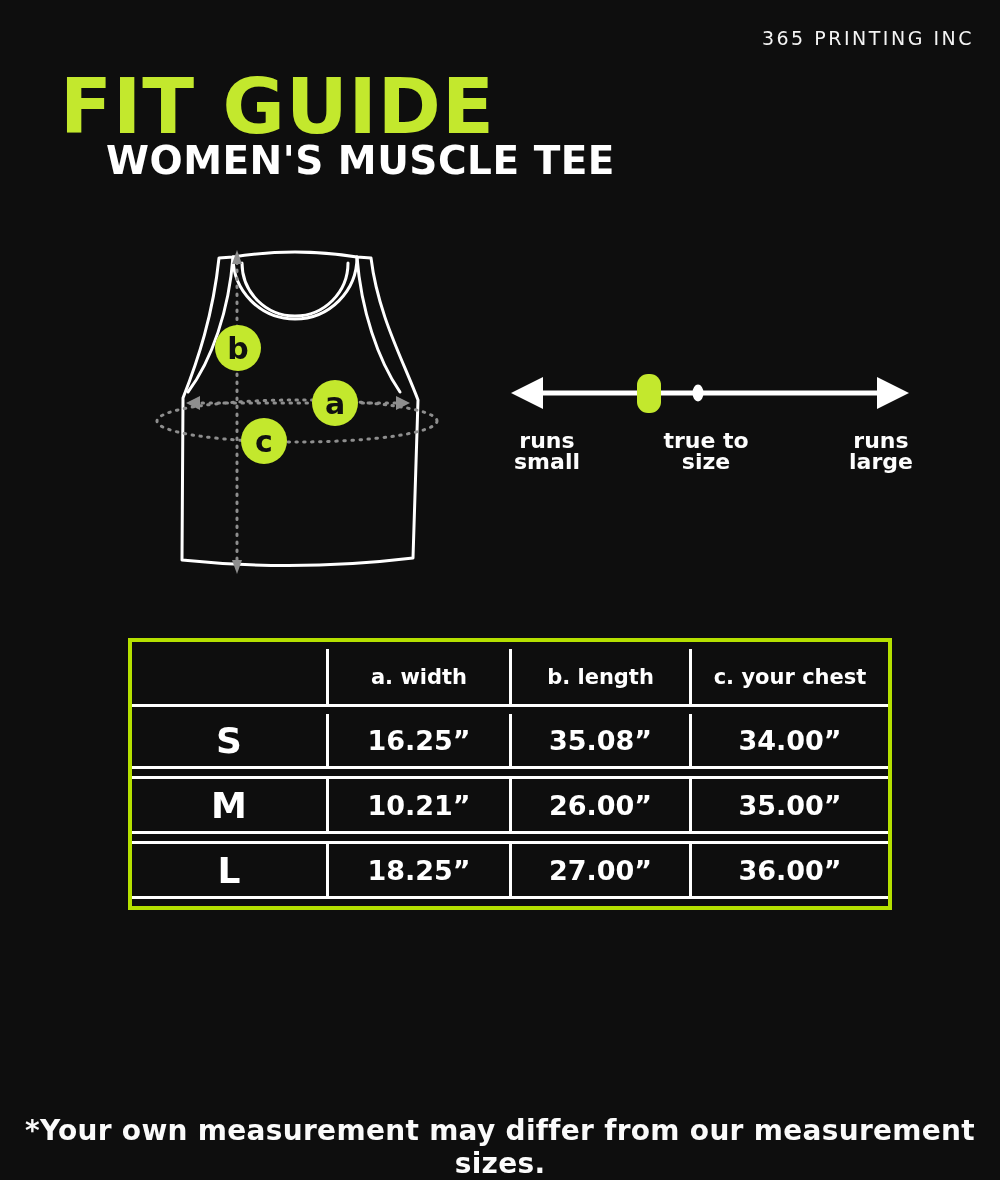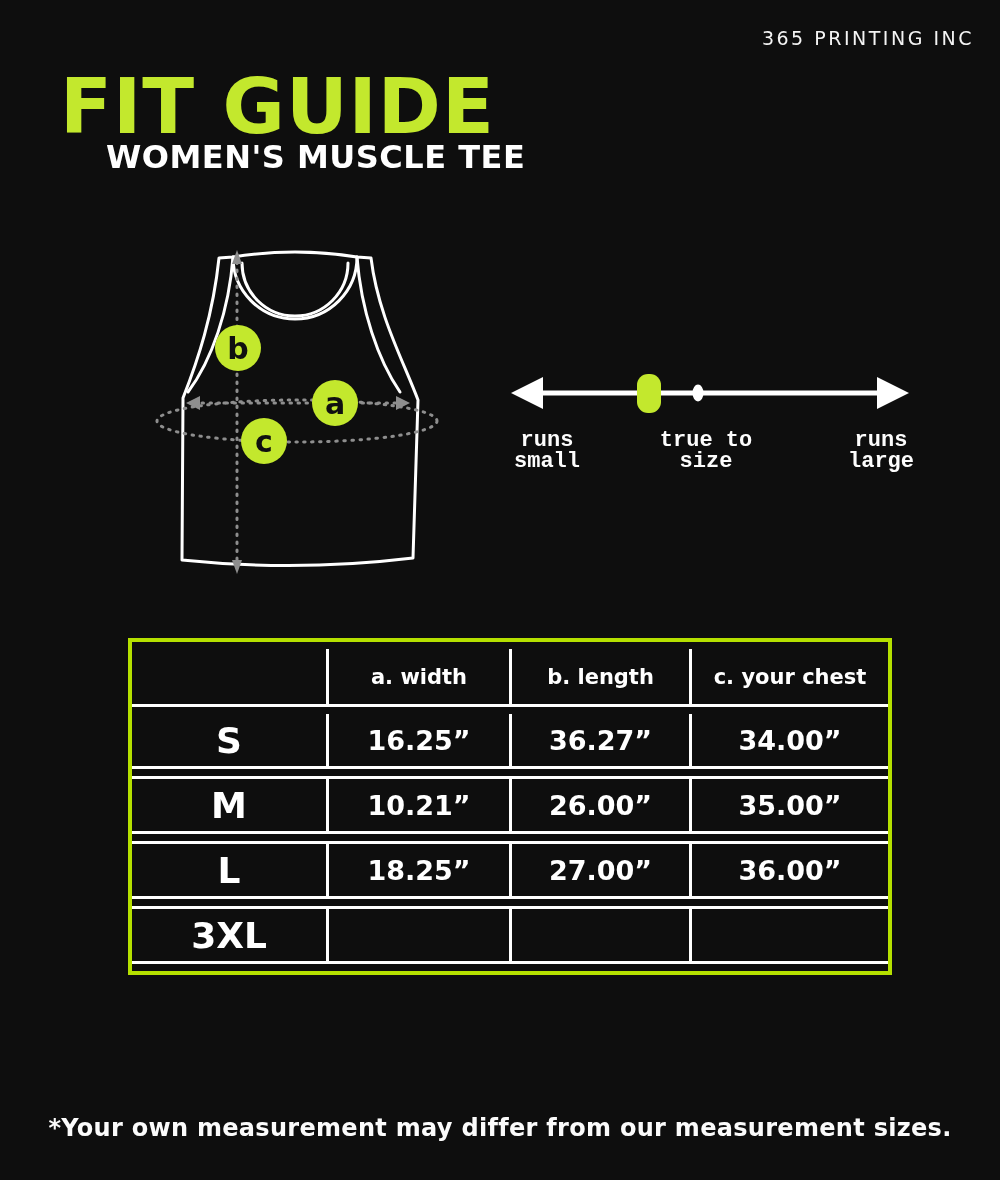--- a/index.html
+++ b/index.html
@@ -16,30 +16,29 @@
     font-size:19px;font-weight:normal;letter-spacing:2.5px;
     color:#f4f4f4;
   }
   .title{
     position:absolute;top:62px;left:60px;
     font-size:76px;font-weight:bold;letter-spacing:1px;
     color:#c3e82d;
   }
   .subtitle{
     position:absolute;top:138px;left:106px;
-    font-size:32px;font-weight:bold;letter-spacing:0.5px;
+    font-size:39px;font-weight:bold;letter-spacing:0.5px;
     color:#ffffff;
   }
   .tank-svg{position:absolute;left:150px;top:240px;}
   .scale-svg{position:absolute;left:505px;top:358px;}
   .scale-label{
     position:absolute;top:431px;width:120px;
     text-align:center;font-size:22px;font-weight:bold;line-height:0.95;
     color:#fdfdfd;
-    font-family:Liberation Mono, monospace;
   }
   .scale-label span{display:block;}
   #lbl-small{left:487px;}
   #lbl-true{left:646px;}
   #lbl-large{left:821px;}
 
   table.size-table{
     position:absolute;left:128px;top:638px;
     width:756px;
     border:4px solid #b5e000;
@@ -69,21 +68,21 @@
     border-top:3px solid #ffffff;
     border-bottom:3px solid #ffffff;
   }
   
   table.size-table tbody tr:first-child td{border-top:none;}
   td.size-cell{font-size:36px;font-weight:bold;}
   td.val-cell{font-size:27px;font-weight:bold;}
 
   .footnote{
     position:absolute;left:0;top:1114px;width:1000px;
-    text-align:center;font-size:24px;font-weight:bold;
+    text-align:center;font-size:28px;font-weight:bold;
     color:#fbfbfb;letter-spacing:0.3px;
   }
 </style>
 </head>
 <body>
 
 <div class="brand">365 PRINTING INC</div>
 <div class="title">FIT GUIDE</div>
 <div class="subtitle">WOMEN'S MUSCLE TEE</div>
 
@@ -165,37 +164,31 @@
       <th></th>
       <th>a. width</th>
       <th>b. length</th>
       <th>c. your chest</th>
     </tr>
   </thead>
   <tbody>
     <tr>
       <td class="size-cell">S</td>
       <td class="val-cell">16.25”</td>
-      <td class="val-cell">36.27”</td>
+      <td class="val-cell">35.08”</td>
       <td class="val-cell">34.00”</td>
     </tr>
     <tr>
       <td class="size-cell">M</td>
       <td class="val-cell">10.21”</td>
       <td class="val-cell">26.00”</td>
       <td class="val-cell">35.00”</td>
     </tr>
     <tr>
       <td class="size-cell">L</td>
       <td class="val-cell">18.25”</td>
       <td class="val-cell">27.00”</td>
       <td class="val-cell">36.00”</td>
     </tr>
-    <tr>
-      <td class="size-cell">3XL</td>
-      <td class="val-cell"></td>
-      <td class="val-cell"></td>
-      <td class="val-cell"></td>
-    </tr>
   </tbody>
 </table>
 
 <div class="footnote">*Your own measurement may differ from our measurement sizes.</div>
 
 </body></html>

